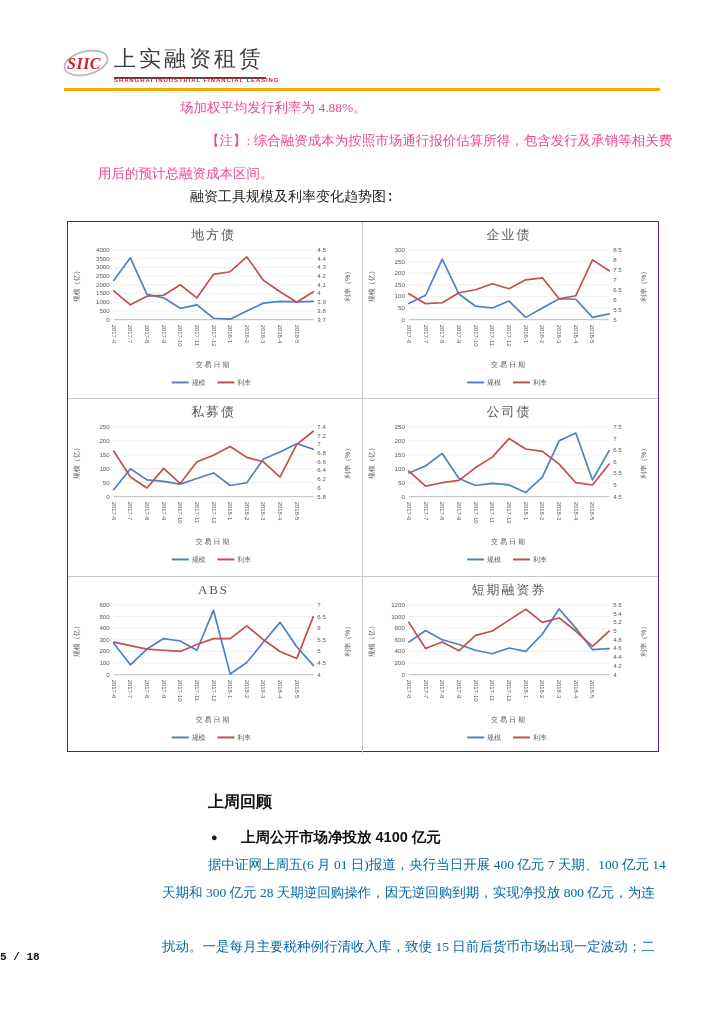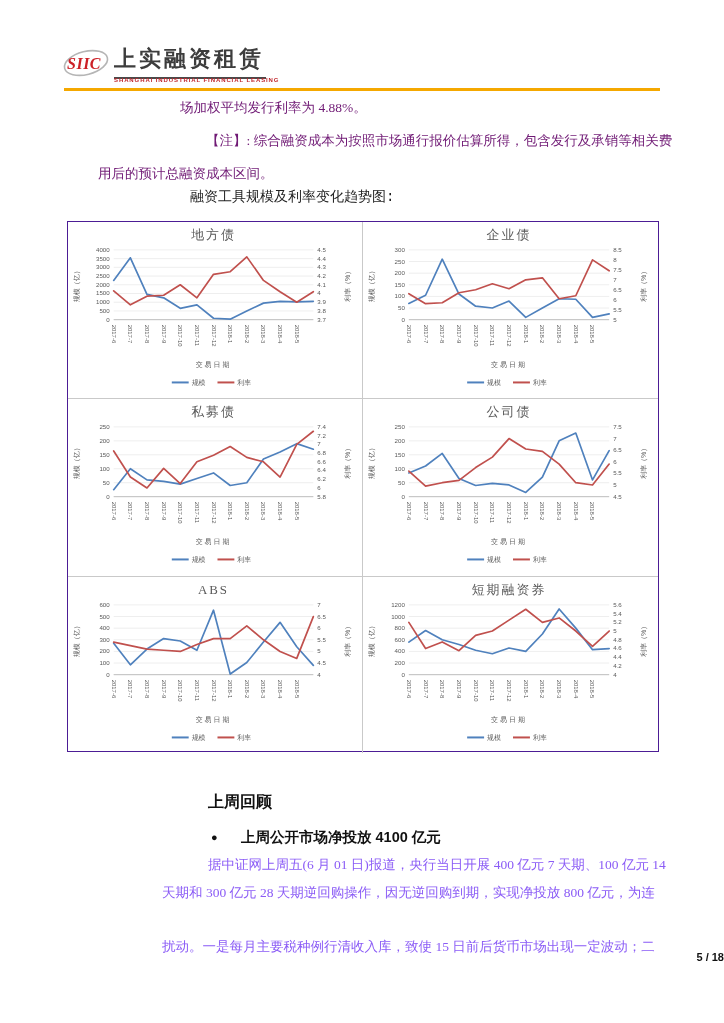--- a/index.html
+++ b/index.html
@@ -1,45 +1,45 @@
 <!DOCTYPE html>
 <html lang="zh"><head>
 <meta charset="utf-8">
 <style>
   html,body{margin:0;padding:0;background:#e9e9e9;}
   .page{position:relative;width:724px;height:1023px;margin:0 auto;background:#ffffff;
         font-family:"Liberation Serif",serif;color:#262626;overflow:hidden;padding-left:12px;}
   
   .logo-mark{position:absolute;left:62px;top:46px;width:48px;height:32px;}
   .logo-name{position:absolute;left:114px;top:44px;width:152px;font-family:"Liberation Sans",sans-serif;
-             font-weight:bold;font-size:22px;letter-spacing:3px;color:#3d3d3d;
+             font-weight:normal;font-size:22px;letter-spacing:3px;color:#3d3d3d;
              border-bottom:2px solid #4a4a4a;padding-bottom:3px;white-space:nowrap;}
   .logo-sub{position:absolute;left:114px;top:77px;width:156px;font-family:"Liberation Sans",sans-serif;
             font-size:6px;letter-spacing:0.9px;color:#c0272d;white-space:nowrap;font-weight:bold;}
   .gold-rule{position:absolute;left:64px;top:88px;width:596px;height:3px;background:#f5a800;}
   
-  .tline{position:absolute;font-size:13.5px;line-height:17px;color:#701a75;white-space:nowrap;}
+  .tline{position:absolute;font-size:13.5px;line-height:17px;color:#ec4899;white-space:nowrap;}
   .caption{position:absolute;font-size:14px;color:#1f1f1f;white-space:nowrap;font-family:Liberation Mono, monospace;}
   
   .charts-grid{position:absolute;left:67px;top:221px;width:592px;height:531px;
                display:grid;grid-template-columns:1fr 1fr;grid-template-rows:1fr 1fr 1fr;
                border:1px solid #4c1d95;background:#fff;box-sizing:border-box;}
   .chart-cell{border-right:1px solid #c9c9c9;border-bottom:1px solid #c9c9c9;box-sizing:border-box;}
   .chart-cell:nth-child(2n){border-right:none;}
   .chart-cell:nth-child(5),.chart-cell:nth-child(6){border-bottom:none;}
   .chart-cell svg{display:block;}
   
   .review-heading{position:absolute;left:208px;top:792px;font-family:"Liberation Sans",sans-serif;
                   font-weight:bold;font-size:16px;color:#111;}
   .bullet-dot{position:absolute;left:211px;top:831px;font-size:11px;color:#111;}
   .bullet-title{position:absolute;left:241px;top:828px;font-family:"Liberation Sans",sans-serif;
                 font-weight:bold;font-size:14.5px;color:#111;white-space:nowrap;}
-  .pline{position:absolute;font-size:13.5px;color:#8b5cf6;white-space:nowrap;}
-  .page-num{position:absolute;left:0;top:951px;width:724px;text-align:right;
-            font-size:11px;font-weight:bold;color:#111;font-family:Liberation Sans, sans-serif;}
+  .pline{position:absolute;font-size:13.5px;color:#0369a1;white-space:nowrap;}
+  .page-num{position:absolute;left:0;top:951px;width:724px;text-align:left;
+            font-size:11px;font-weight:bold;color:#111;font-family:Liberation Mono, monospace;}
 </style>
 </head>
 <body>
 
 <div class="page">
 
   <div class="logo-mark">
     <svg width="48" height="32" viewBox="0 0 48 32">
       <ellipse cx="24" cy="17" rx="22" ry="11.5" fill="none" stroke="#b5b5b5" stroke-width="1.6" transform="rotate(-14 24 17)"></ellipse>
       <text x="5" y="23" font-family="Liberation Serif, serif" font-style="italic" font-weight="bold" font-size="16" fill="#cc2027" letter-spacing="0.5">SIIC</text>

